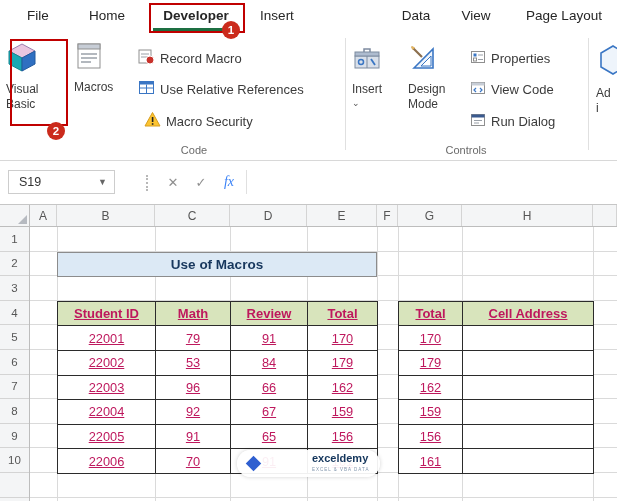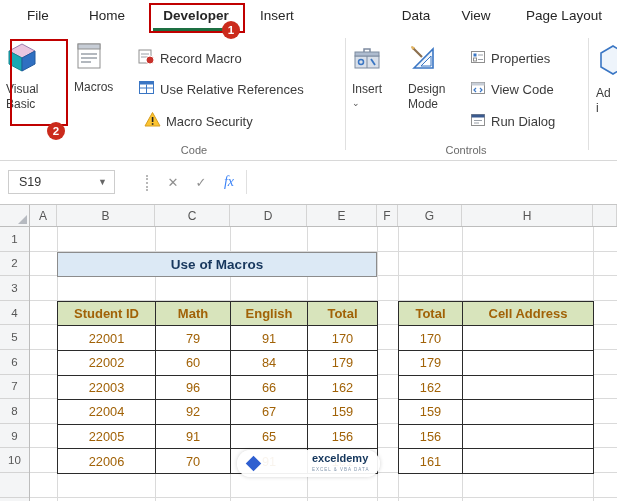--- a/index.html
+++ b/index.html
@@ -73,21 +73,21 @@
 
   
   .titlecell{position:absolute;left:57px;top:251.6px;width:320px;height:25.6px;box-sizing:border-box;
              background:#dce9f5;border:1px solid #8c8c8c;display:flex;align-items:center;justify-content:center;
              font-weight:bold;font-size:13.5px;color:#17375d;z-index:5;}
   .xltable{position:absolute;display:grid;border-top:1px solid #2b2b2b;border-left:1px solid #2b2b2b;
            background:#fff;z-index:5;}
   .t1{left:57px;top:300.8px;grid-template-columns:98px 75px 77px 70px;grid-auto-rows:24.6px;}
   .t2{left:398px;top:300.8px;grid-template-columns:64px 131px;grid-auto-rows:24.6px;}
   .cell{box-sizing:border-box;border-right:1px solid #2b2b2b;border-bottom:1px solid #2b2b2b;
-        display:flex;align-items:center;justify-content:center;font-size:12.8px;color:#a16207;background:#fff;}
+        display:flex;align-items:center;justify-content:center;font-size:12.8px;color:#be185d;background:#fff;text-decoration:underline;}
   .cell.hdr{background:#d8e4bc;font-weight:bold;font-size:13px;}
 
   
   .watermark{position:absolute;left:237px;top:450px;height:27px;z-index:20;display:flex;align-items:center;
              gap:6px;padding:0 11px;background:rgba(255,255,255,0.93);border-radius:14px;
              box-shadow:0 0 4px rgba(0,0,0,0.18);}
   .wdiamond{width:11px;height:11px;background:#2f5fd0;transform:rotate(45deg);flex:none;}
   .wtext{display:flex;flex-direction:column;line-height:11px;margin-left:47px;}
   .wbrand{font-size:11px;font-weight:bold;color:#14365c;}
   .wtag{font-size:4.5px;letter-spacing:1px;color:#8296ad;}
@@ -298,28 +298,28 @@
     </div>
   <div class="sheetbody"></div>
 
   <div class="titlecell">
     <span>Use of Macros</span>
   </div>
 
   <div class="xltable t1">
       <div class="cell hdr">Student ID</div>
       <div class="cell hdr">Math</div>
-      <div class="cell hdr">English</div>
+      <div class="cell hdr">Review</div>
       <div class="cell hdr">Total</div>
       <div class="cell">22001</div>
       <div class="cell">79</div>
       <div class="cell">91</div>
       <div class="cell">170</div>
       <div class="cell">22002</div>
-      <div class="cell">60</div>
+      <div class="cell">53</div>
       <div class="cell">84</div>
       <div class="cell">179</div>
       <div class="cell">22003</div>
       <div class="cell">96</div>
       <div class="cell">66</div>
       <div class="cell">162</div>
       <div class="cell">22004</div>
       <div class="cell">92</div>
       <div class="cell">67</div>
       <div class="cell">159</div>

